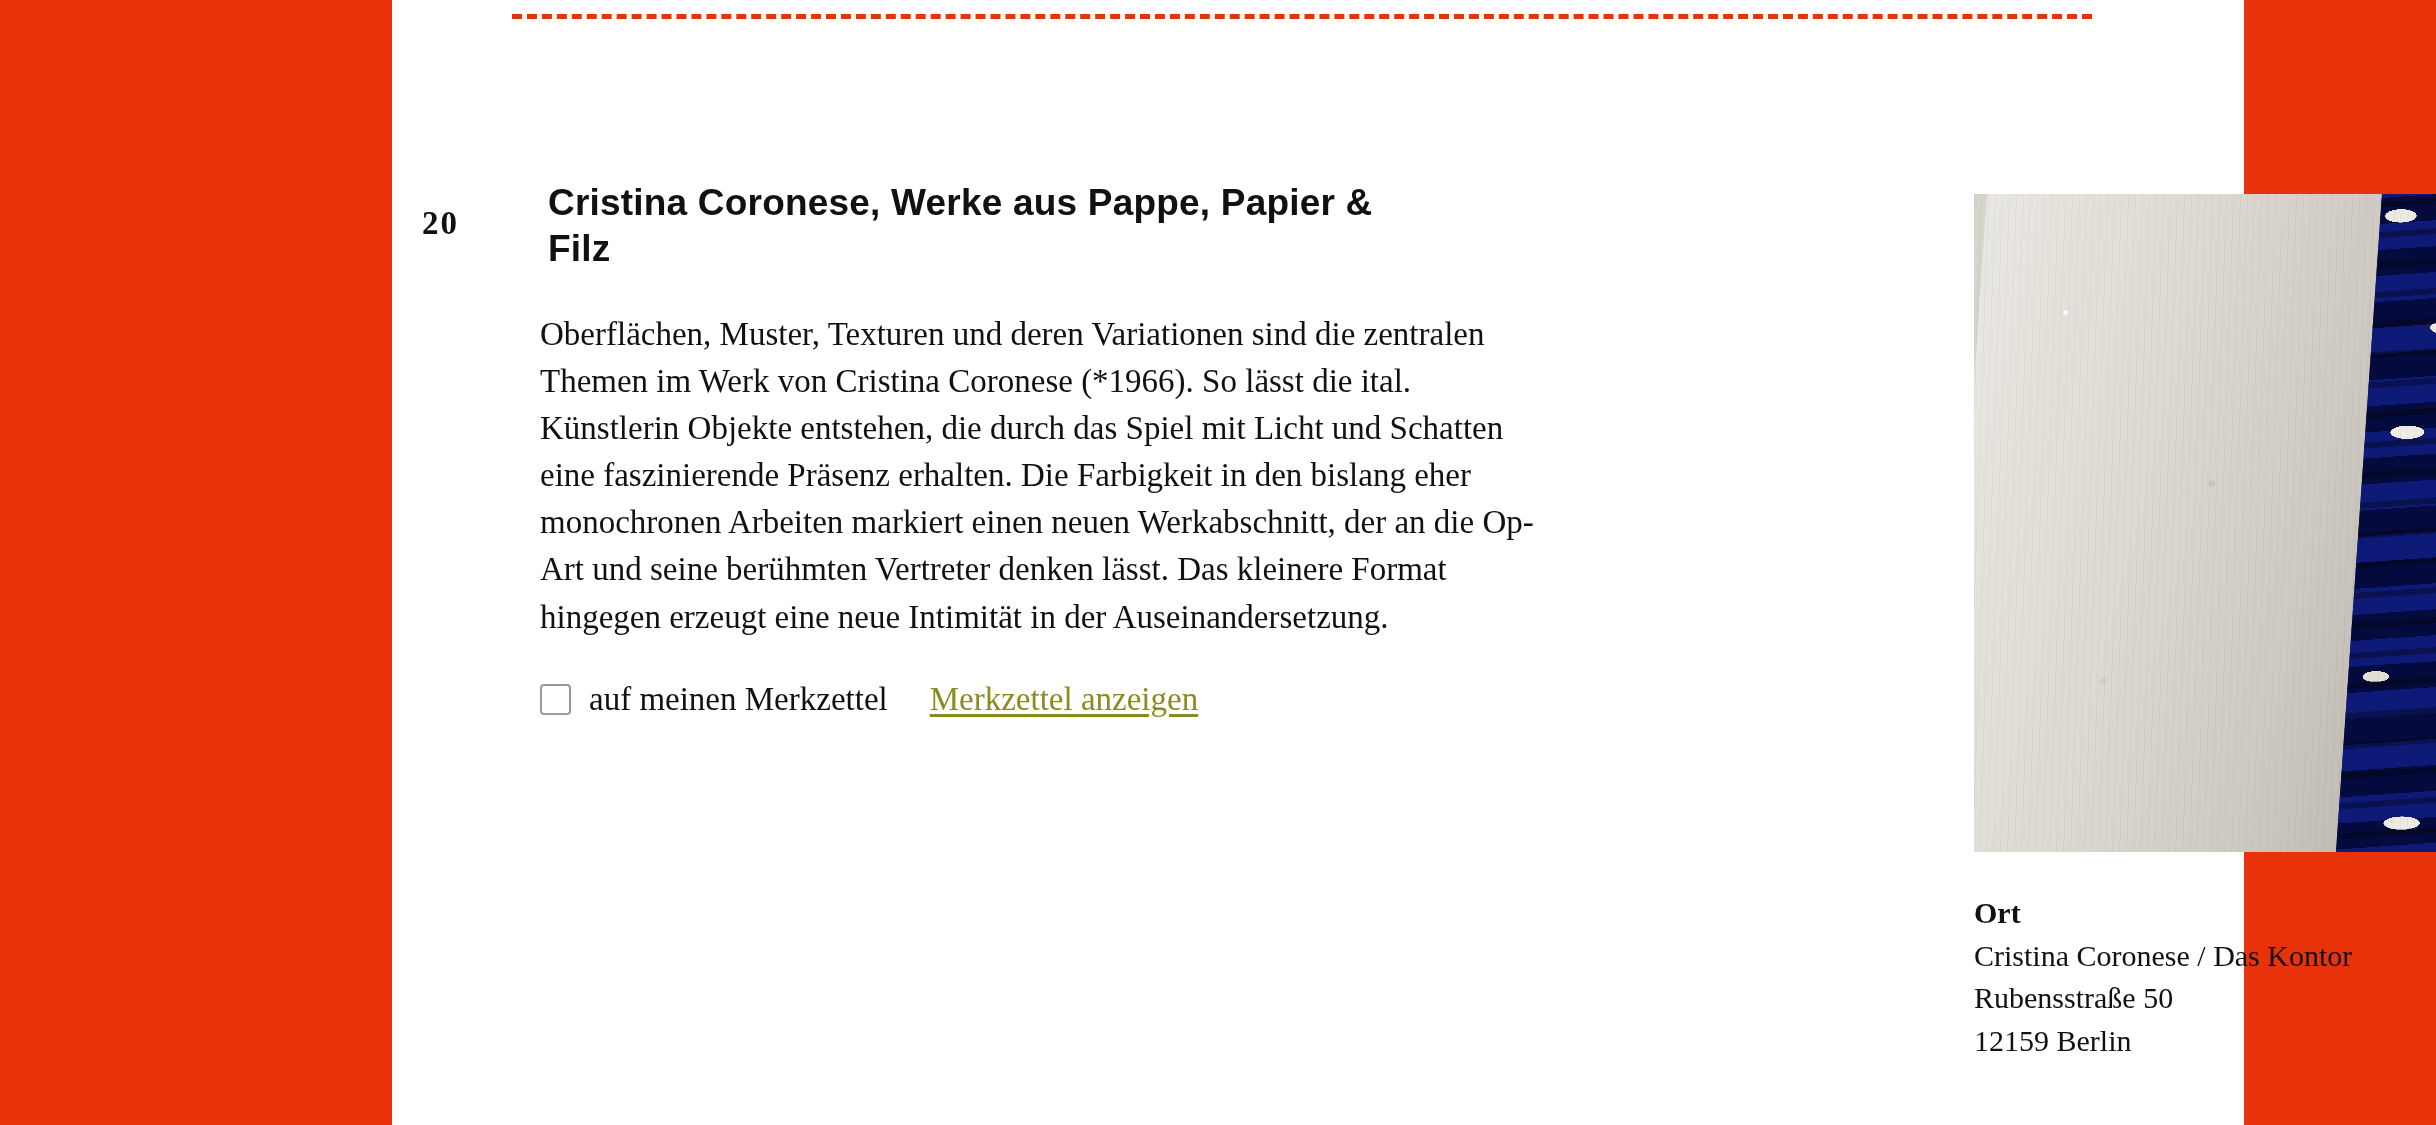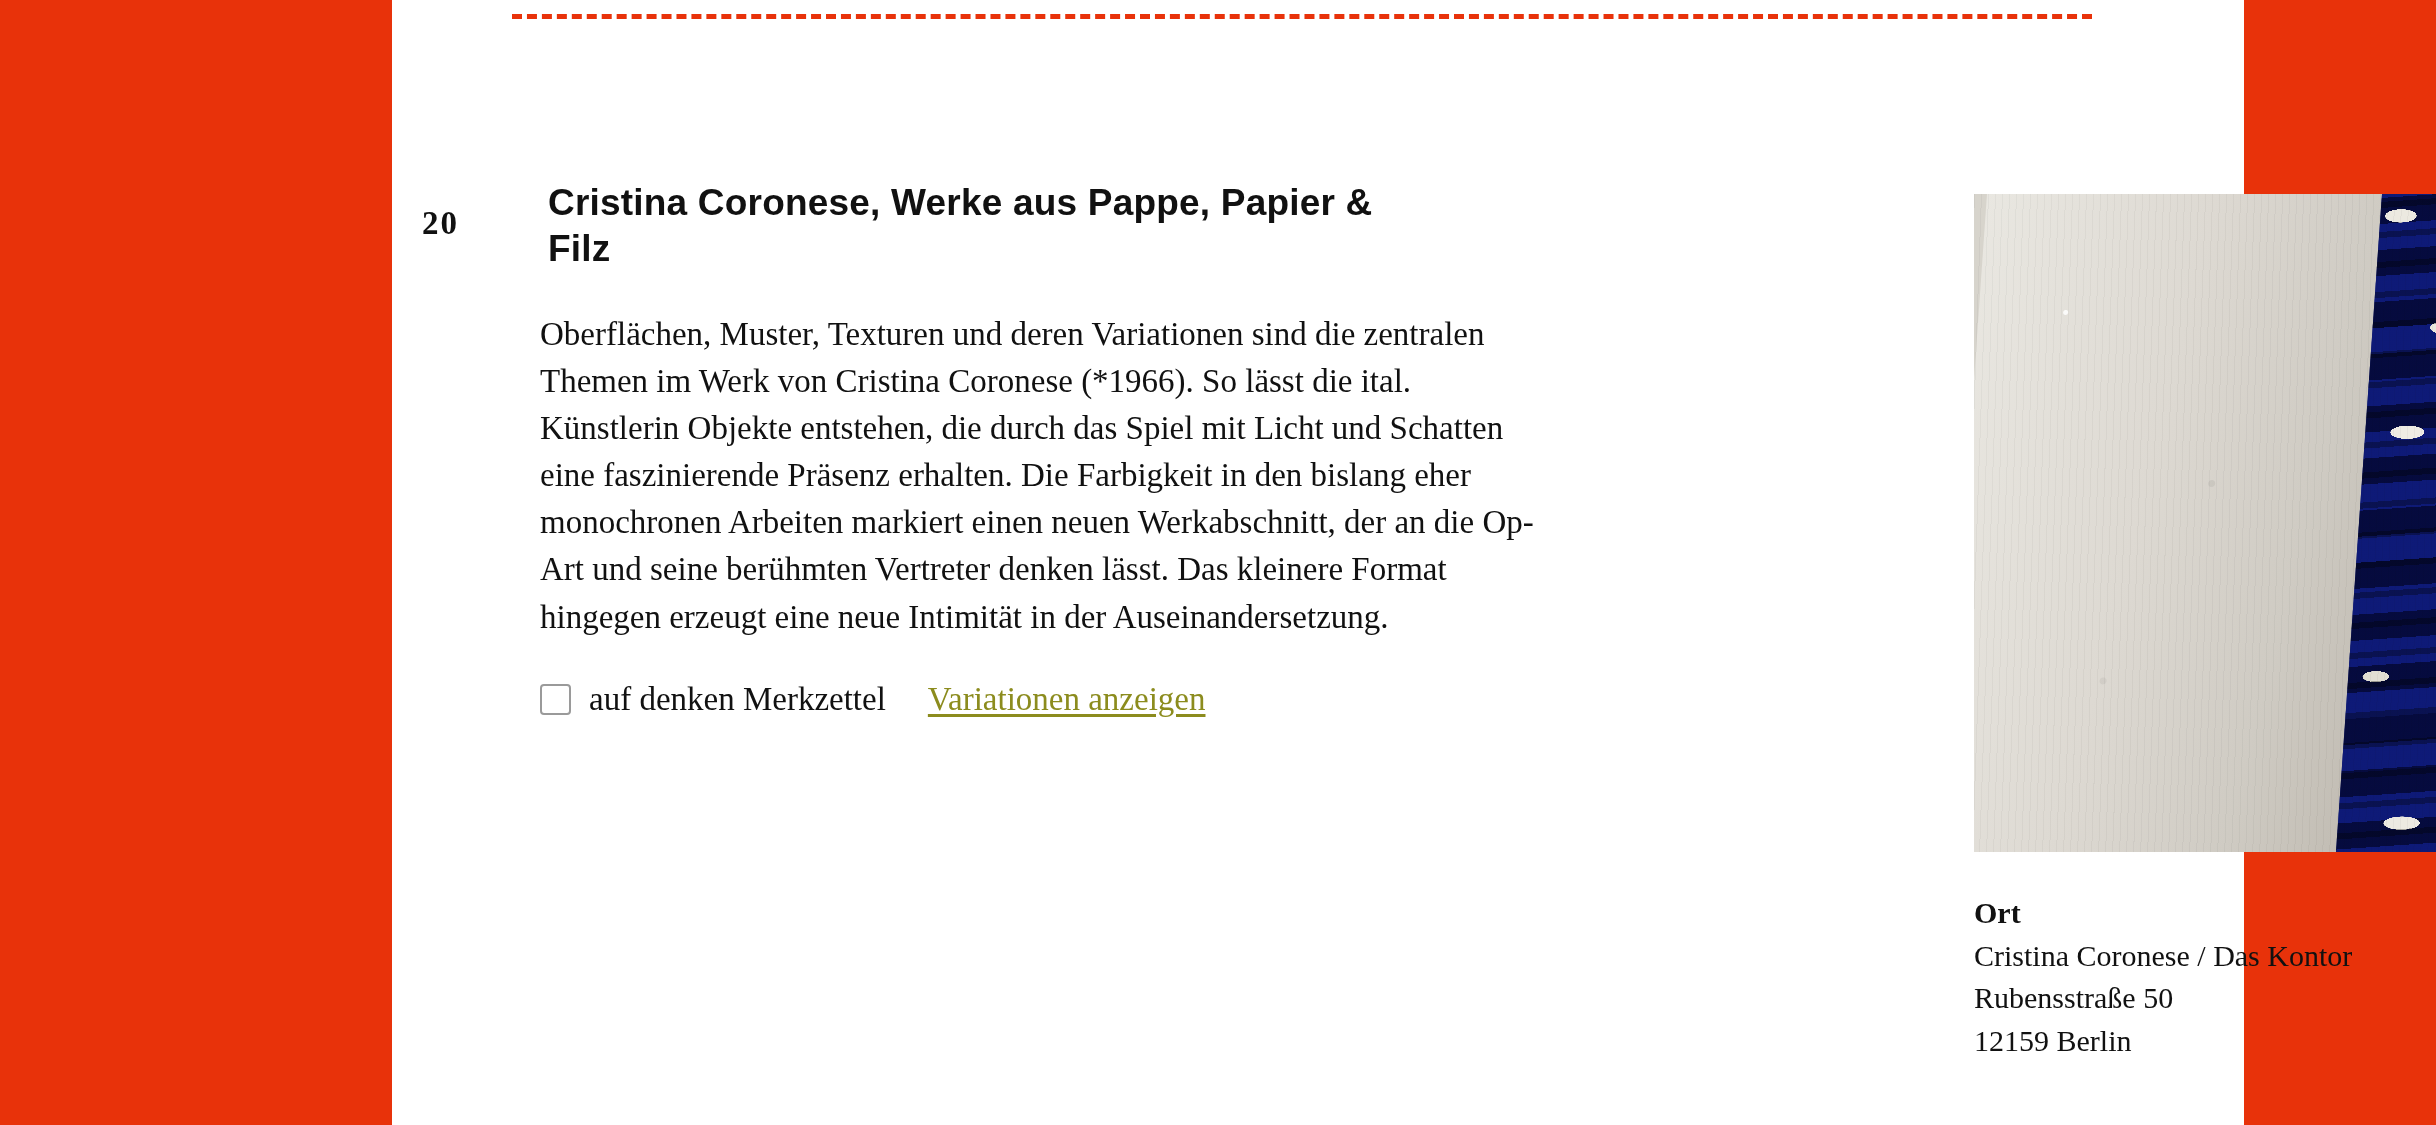--- a/index.html
+++ b/index.html
@@ -197,23 +197,23 @@
 
     <div class="entry-number">20</div>
 
     <div class="entry-body">
       <h2 class="entry-title">Cristina Coronese, Werke aus Pappe, Papier &amp; Filz</h2>
       <p class="entry-text">Oberflächen, Muster, Texturen und deren Variationen sind die zentralen Themen im Werk von Cristina Coronese (*1966). So lässt die ital. Künstlerin Objekte entstehen, die durch das Spiel mit Licht und Schatten eine faszinierende Präsenz erhalten. Die Farbigkeit in den bislang eher monochronen Arbeiten markiert einen neuen Werkabschnitt, der an die Op-Art und seine berühmten Vertreter denken lässt. Das kleinere Format hingegen erzeugt eine neue Intimität in der Auseinandersetzung.</p>
 
       <div class="merk-row">
         <label class="checkbox-wrap">
           <span class="checkbox"></span>
-          <span class="checkbox-label">auf denken Merkzettel</span>
+          <span class="checkbox-label">auf meinen Merkzettel</span>
         </label>
-        <a class="merk-link">Variationen anzeigen</a>
+        <a class="merk-link">Merkzettel anzeigen</a>
       </div>
     </div>
 
   </div>
 
   <div class="media-col">
     <div class="artwork">
       <div class="wall"></div>
       <div class="blue-panel"></div>
       <div class="wall-noise"></div>

